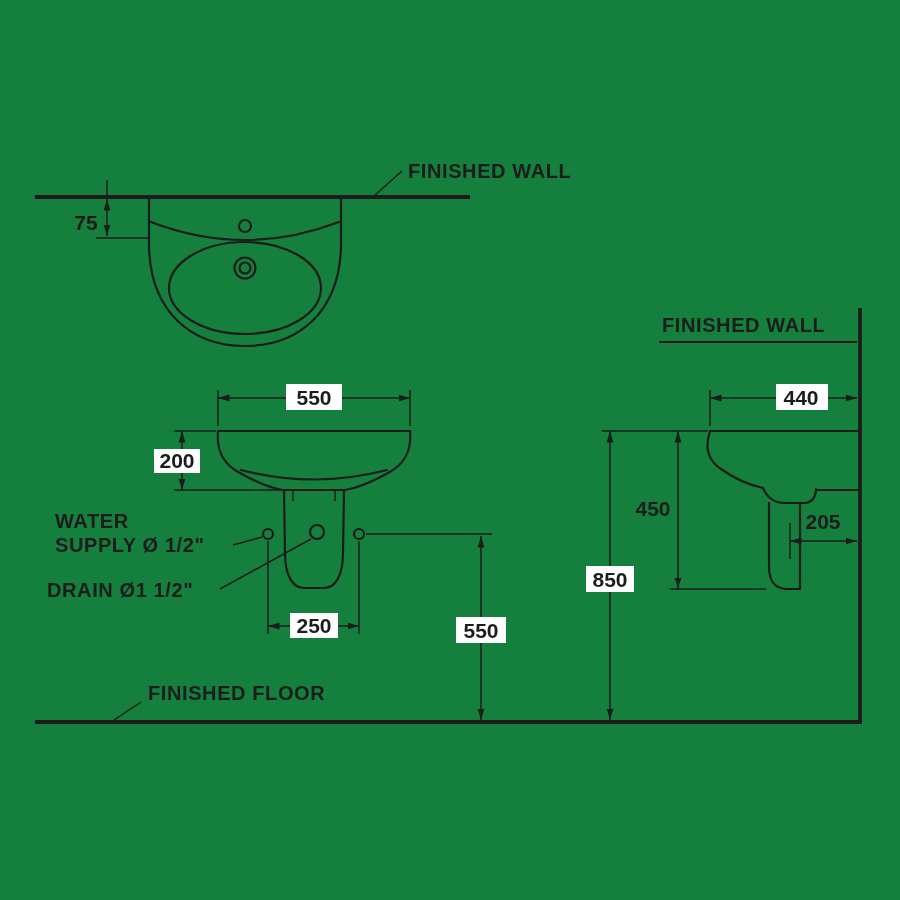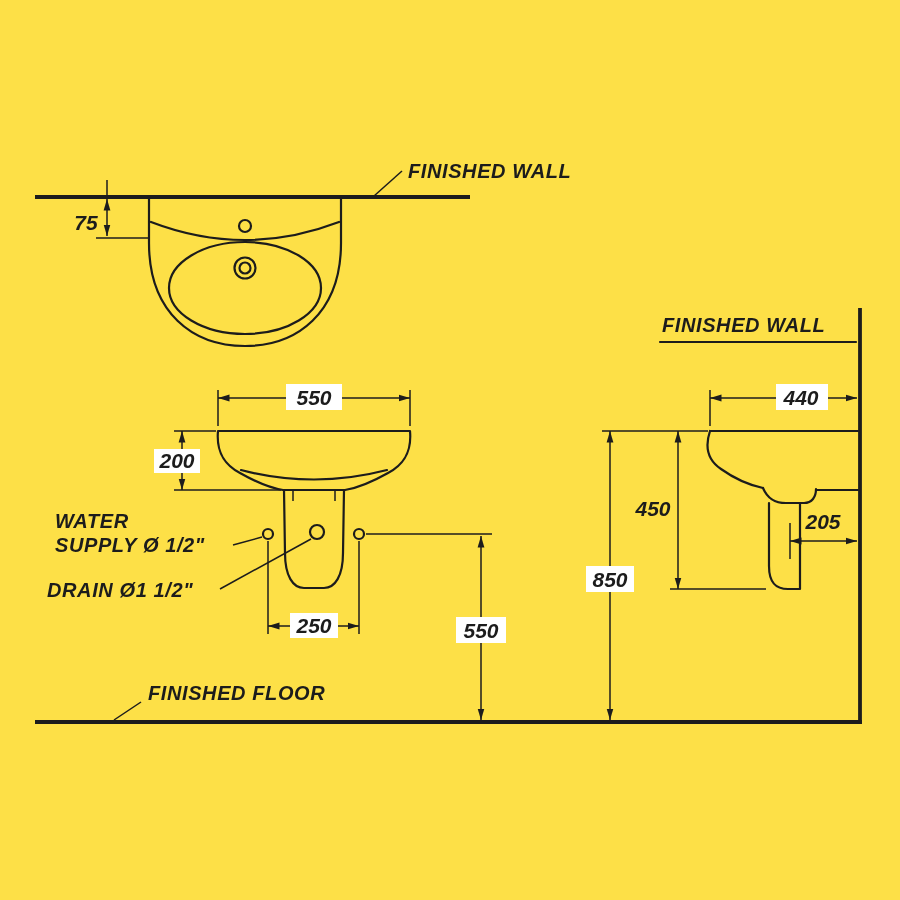--- a/index.html
+++ b/index.html
@@ -1,16 +1,16 @@
 <!DOCTYPE html>
 <html><head>
 <meta charset="utf-8">
 <style>
   html,body{margin:0;padding:0;background:#ffffff;}
-  .canvas{position:relative;width:900px;height:900px;background:#fde047;overflow:hidden;font-style:italic;}
+  .canvas{position:relative;width:900px;height:900px;background:#15803d;overflow:hidden;}
   svg{display:block;width:900px;height:900px;}
   .ol{fill:none;stroke:#1c1c1c;stroke-width:2.2;stroke-linecap:round;stroke-linejoin:round;}
   .dl{fill:none;stroke:#1c1c1c;stroke-width:1.5;stroke-linecap:butt;}
   .tk{fill:none;stroke:#1c1c1c;stroke-width:3.8;stroke-linecap:butt;}
   text{fill:#1c1c1c;stroke:none;font-family:"Liberation Sans","DejaVu Sans",sans-serif;font-weight:700;}
   .dim-text{font-size:21px;}
   .label-text{font-size:20px;letter-spacing:0.6px;}
   .mask{fill:#ffffff;stroke:none;}
 </style>
 </head>

